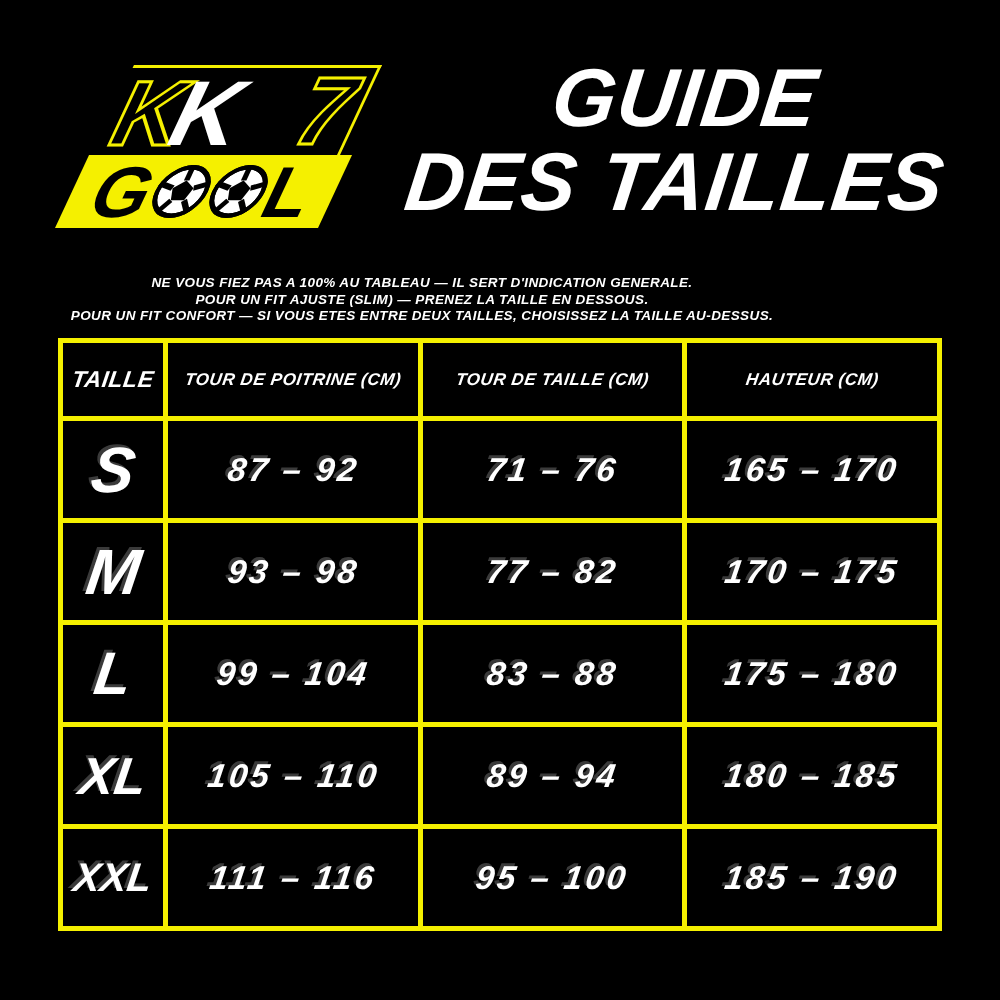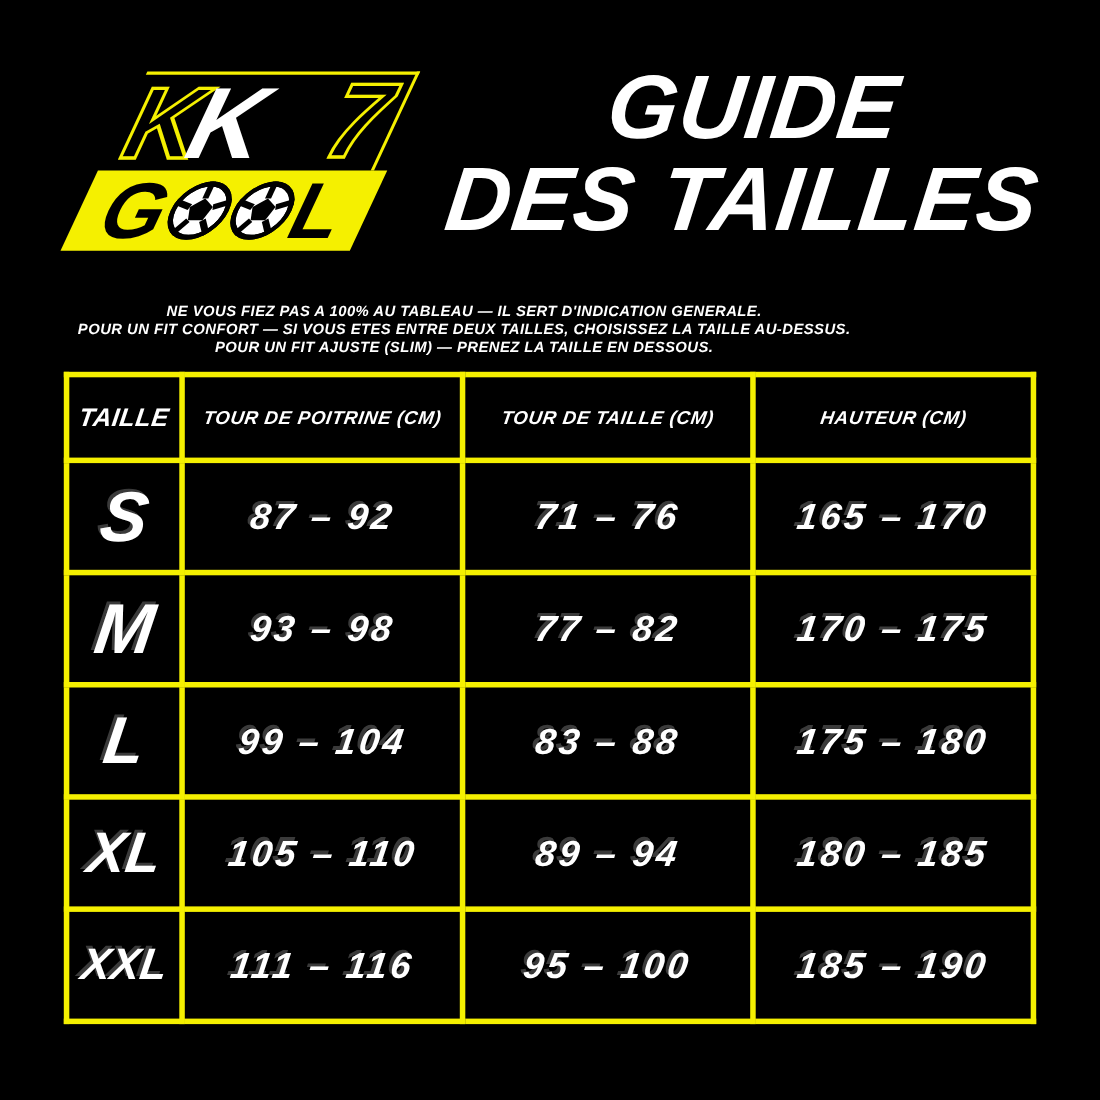--- a/index.html
+++ b/index.html
@@ -128,22 +128,22 @@
   </div>
 </div>
 
 <div class="title">
   <div>GUIDE</div>
   <div>DES TAILLES</div>
 </div>
 
 <div class="disclaimer">
   <div>NE VOUS FIEZ PAS A 100% AU TABLEAU — IL SERT D'INDICATION GENERALE.</div>
+  <div>POUR UN FIT AJUSTE (SLIM) — PRENEZ LA TAILLE EN DESSOUS.</div>
   <div>POUR UN FIT CONFORT — SI VOUS ETES ENTRE DEUX TAILLES, CHOISISSEZ LA TAILLE AU-DESSUS.</div>
-  <div>POUR UN FIT AJUSTE (SLIM) — PRENEZ LA TAILLE EN DESSOUS.</div>
 </div>
 
 <table class="size-table">
   <colgroup>
     <col style="width:12%">
       <col style="width:29%">
       <col style="width:30%">
       <col style="width:29%">
   </colgroup>
   <thead>

